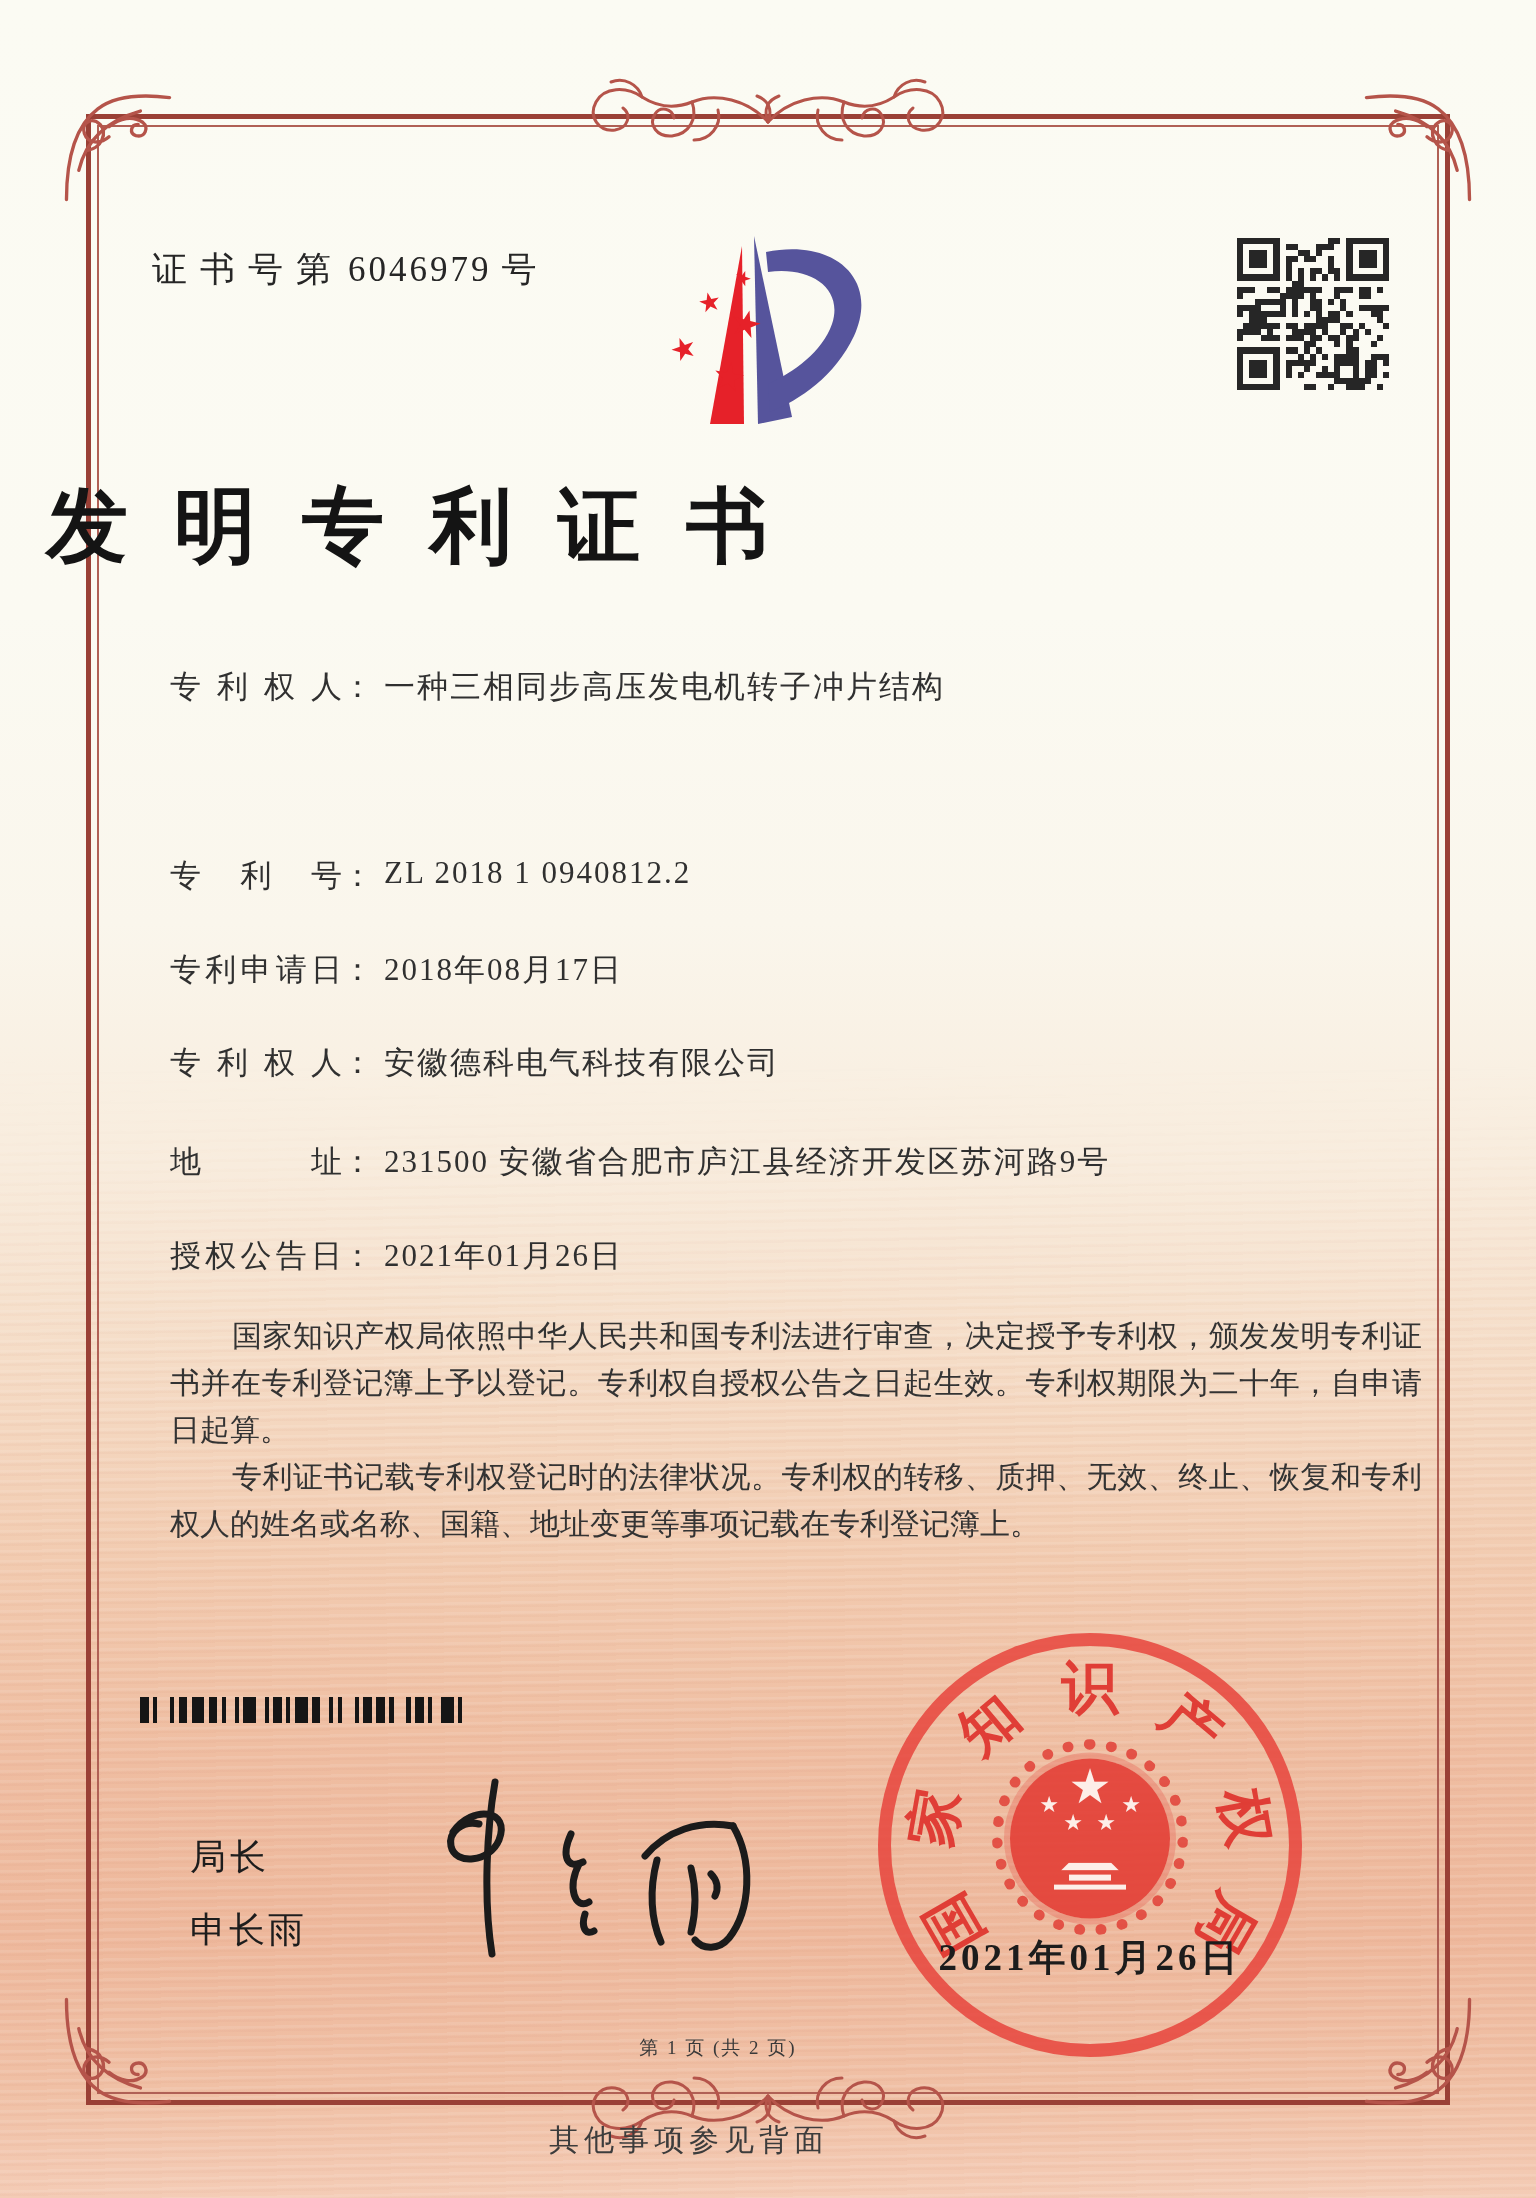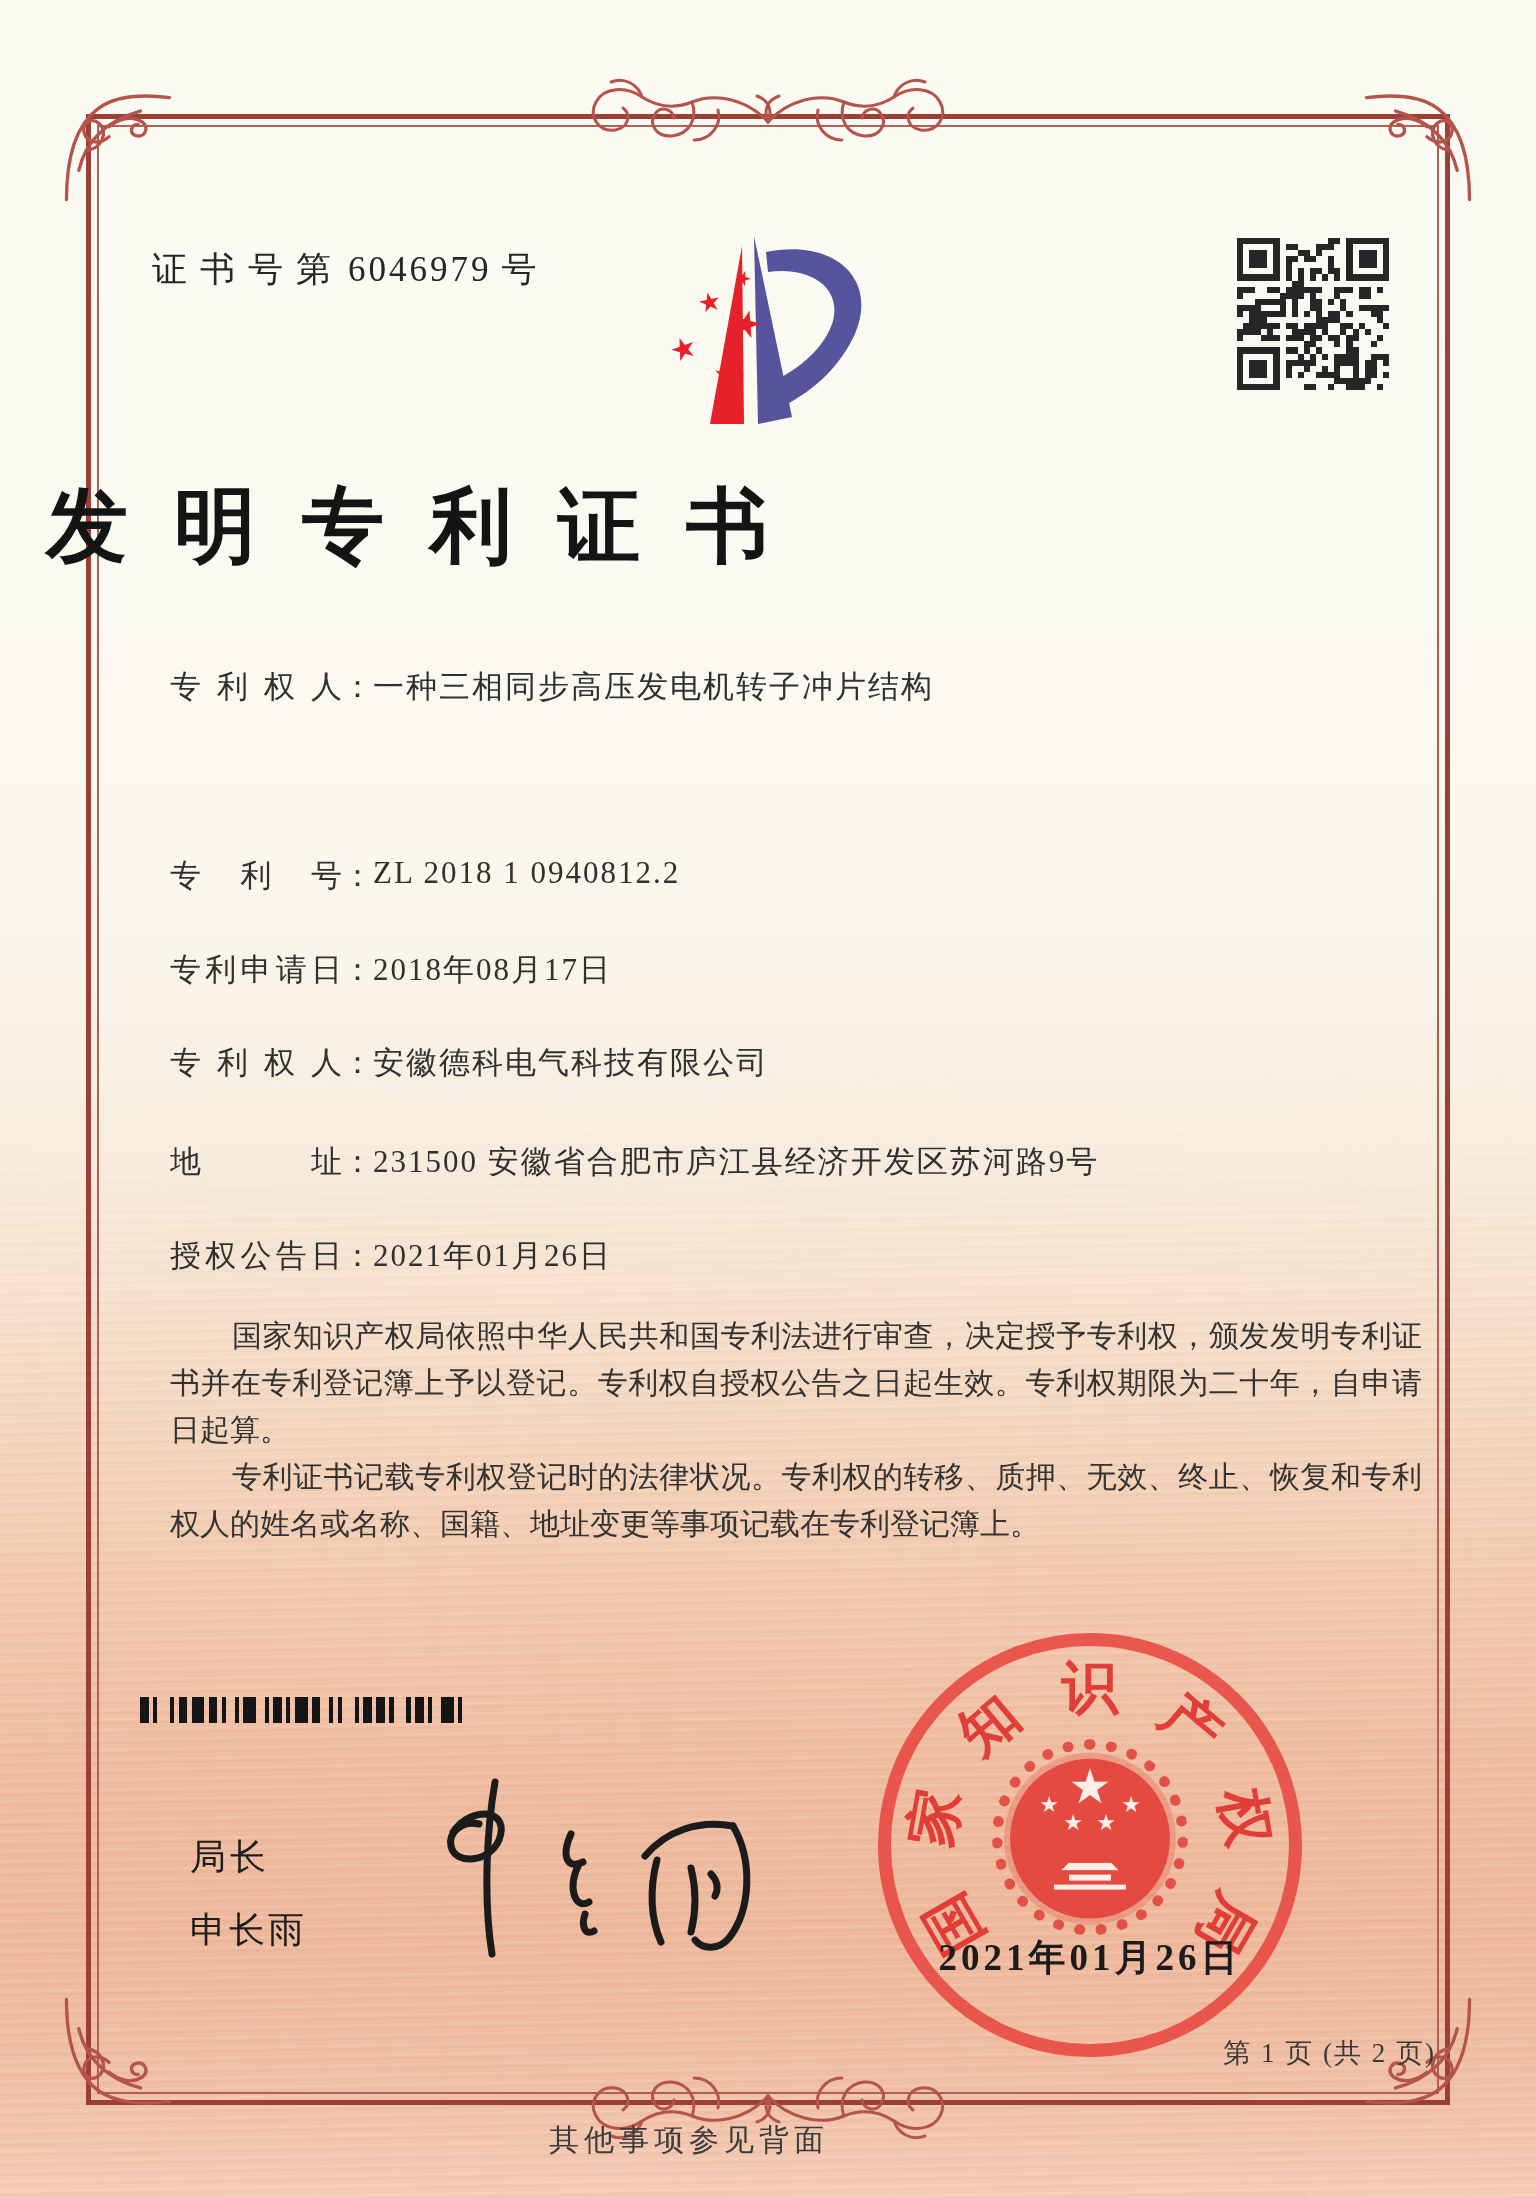--- a/index.html
+++ b/index.html
@@ -40,21 +40,21 @@
   .qr{ position:absolute; left:1237px; top:238px; width:152px; height:152px; }
   .title{
     position:absolute; left:0; top:472px; width:1480px; text-align:left;
     font-size:82px; font-weight:600; color:#141414;
     letter-spacing:46px; text-indent:46px; white-space:nowrap;
   }
   
   .field{ position:absolute; left:170px; right:110px; font-size:31px; color:#303030; white-space:nowrap; }
   .flabel{ display:inline-block; width:172px; text-align:justify; text-align-last:justify; vertical-align:top; }
   .colon{ display:inline-block; vertical-align:top; }
-  .fvalue{ margin-left:0; letter-spacing:2px; }
+  .fvalue{ margin-left:11px; letter-spacing:2px; }
   .grant-right{ position:absolute; left:775px; top:0; white-space:nowrap; }
   
   .paras{ position:absolute; left:170px; top:1312px; width:1252px;
     font-size:30px; line-height:47px; color:#333; text-align:justify; }
   .paras p{ text-indent:62px; }
   
   .barcode{ position:absolute; left:140px; top:1697px; width:326px; height:26px;
     font-size:0; white-space:nowrap; overflow:hidden; }
   .barcode i{ display:inline-block; height:100%; }
   .officer{ position:absolute; left:190px; top:1833px;
@@ -81,22 +81,22 @@
   .emblem .estar{ position:absolute; color:#fdeee8; line-height:1;
     transform:translate(-50%,-50%); }
   .gate{ position:absolute; left:50%; top:104px; transform:translateX(-50%); width:100px; }
   .gate .g1{ width:58px; height:8px; background:#fdeee8; margin:0 auto 4px;
     clip-path:polygon(0 100%,14% 0,86% 0,100% 100%); }
   .gate .g2{ width:42px; height:6px; background:#fdeee8; margin:0 auto 4px; }
   .gate .g3{ width:72px; height:5px; background:#fdeee8; margin:0 auto; }
   .seal-date{ position:absolute; left:0; width:100%; top:300px; text-align:center;
     font-size:37px; font-weight:600; color:#1c1c1c; letter-spacing:4px; white-space:nowrap; }
   
-  .page-info{ position:absolute; left:0; top:2035px; width:1436px; text-align:right;
-    font-size:27px; letter-spacing:2px; color:#3a3a3a; }
+  .page-info{ position:absolute; left:0; top:2035px; width:1436px; text-align:center;
+    font-size:19px; letter-spacing:2px; color:#3a3a3a; }
   .back-note{ position:absolute; left:0; top:2120px; width:1378px; text-align:center;
     font-size:30px; letter-spacing:5px; color:#3c3c3c; }
 </style>
 </head>
 <body>
 
 <div class="page">
   <div class="texture"></div>
 
   <div class="frame-outer"></div>

